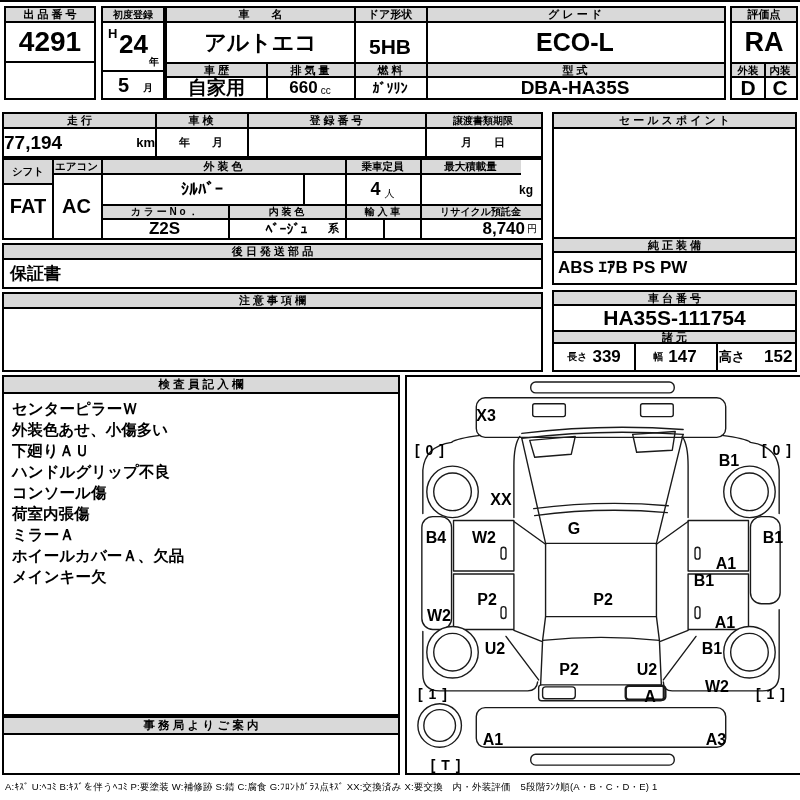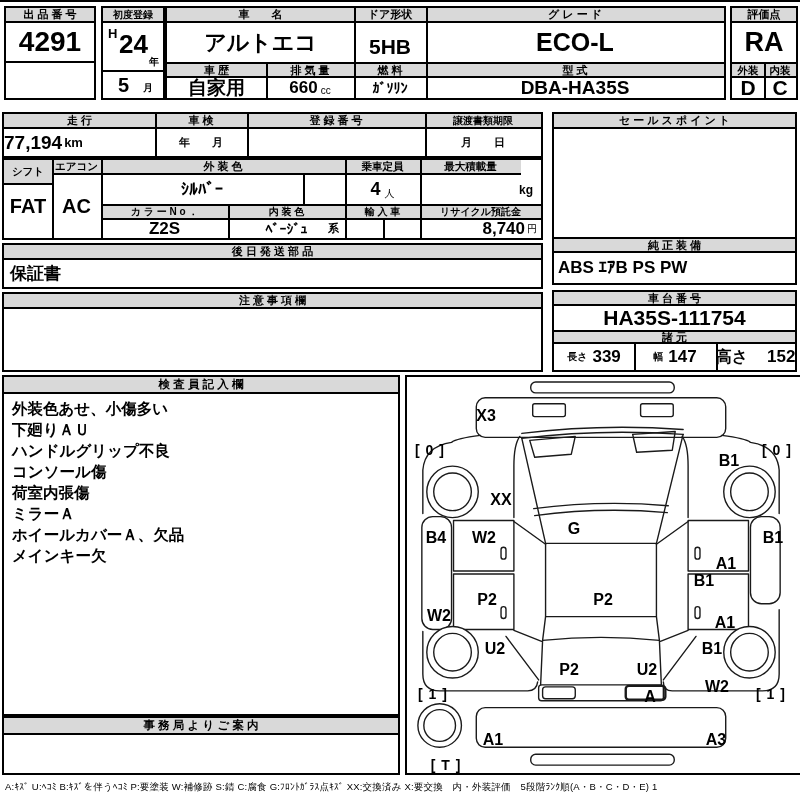--- a/index.html
+++ b/index.html
@@ -72,21 +72,21 @@
   <div class="v" style="left:0;top:70px;width:32px;height:20px;font-size:21px">D</div>
   <div class="v" style="left:32px;top:70px;width:32px;height:20px;font-size:21px">C</div>
   <div class="dv" style="left:32px;top:54px;height:36px"></div>
 </div>
 
 <div class="box" style="left:2px;top:112px;width:541px;height:46px">
   <div class="h bb" style="left:0;top:0;width:151px;height:15px">走 行</div>
   <div class="h bb" style="left:151px;top:0;width:92px;height:15px">車 検</div>
   <div class="h bb" style="left:243px;top:0;width:178px;height:15px">登 録 番 号</div>
   <div class="h bb" style="left:421px;top:0;width:116px;height:15px;font-size:10px">譲渡書類期限</div>
-  <div class="v" style="left:0;top:15px;width:151px;height:27px;justify-content:flex-start;padding-right:0">
+  <div class="v" style="left:0;top:15px;width:151px;height:27px;justify-content:space-between;padding-right:0">
     <span style="font-size:19px">77,194</span>
     <span style="font-size:13px;margin-left:2px">km</span>
   </div>
   <div class="v" style="left:151px;top:15px;width:92px;height:27px;font-size:11px">年　　月</div>
   <div class="v" style="left:243px;top:15px;width:178px;height:27px"></div>
   <div class="v" style="left:421px;top:15px;width:116px;height:27px;font-size:11px">月　　日</div>
   <div class="dv" style="left:151px;top:0;height:42px"></div>
   <div class="dv" style="left:243px;top:0;height:42px"></div>
   <div class="dv" style="left:421px;top:0;height:42px"></div>
 </div>
@@ -151,30 +151,31 @@
   <div class="h bt bb" style="left:0;top:38px;width:100%;height:14px">諸 元</div>
   <div class="v" style="left:0;top:52px;width:80px;height:26px">
     <span style="font-size:10px;margin-right:5px">長さ</span>
     <span style="font-size:17px">339</span>
   </div>
   <div class="v" style="left:80px;top:52px;width:82px;height:26px">
     <span style="font-size:10px;margin-right:5px">幅</span>
     <span style="font-size:17px">147</span>
   </div>
   <div class="v" style="left:162px;top:52px;width:79px;height:26px">
-    <span style="font-size:16px;margin-right:19px">高さ</span>
+    <span style="font-size:13px;margin-right:19px">高さ</span>
     <span style="font-size:17px">152</span>
   </div>
   <div class="dv" style="left:80px;top:52px;height:26px"></div>
   <div class="dv" style="left:162px;top:52px;height:26px"></div>
 </div>
 
 <div class="box" style="left:2px;top:375px;width:398px;height:341px">
   <div class="h bb" style="left:0;top:0;width:100%;height:17px;font-size:11.5px">検 査 員 記 入 欄</div>
   <div style="position:absolute;left:8px;top:21px">
+    <div class="note">センターピラーＷ</div>
     <div class="note">外装色あせ、小傷多い</div>
     <div class="note">下廻りＡＵ</div>
     <div class="note">ハンドルグリップ不良</div>
     <div class="note">コンソール傷</div>
     <div class="note">荷室内張傷</div>
     <div class="note">ミラーＡ</div>
     <div class="note">ホイールカバーＡ、欠品</div>
     <div class="note">メインキー欠</div>
   </div>
 </div>

